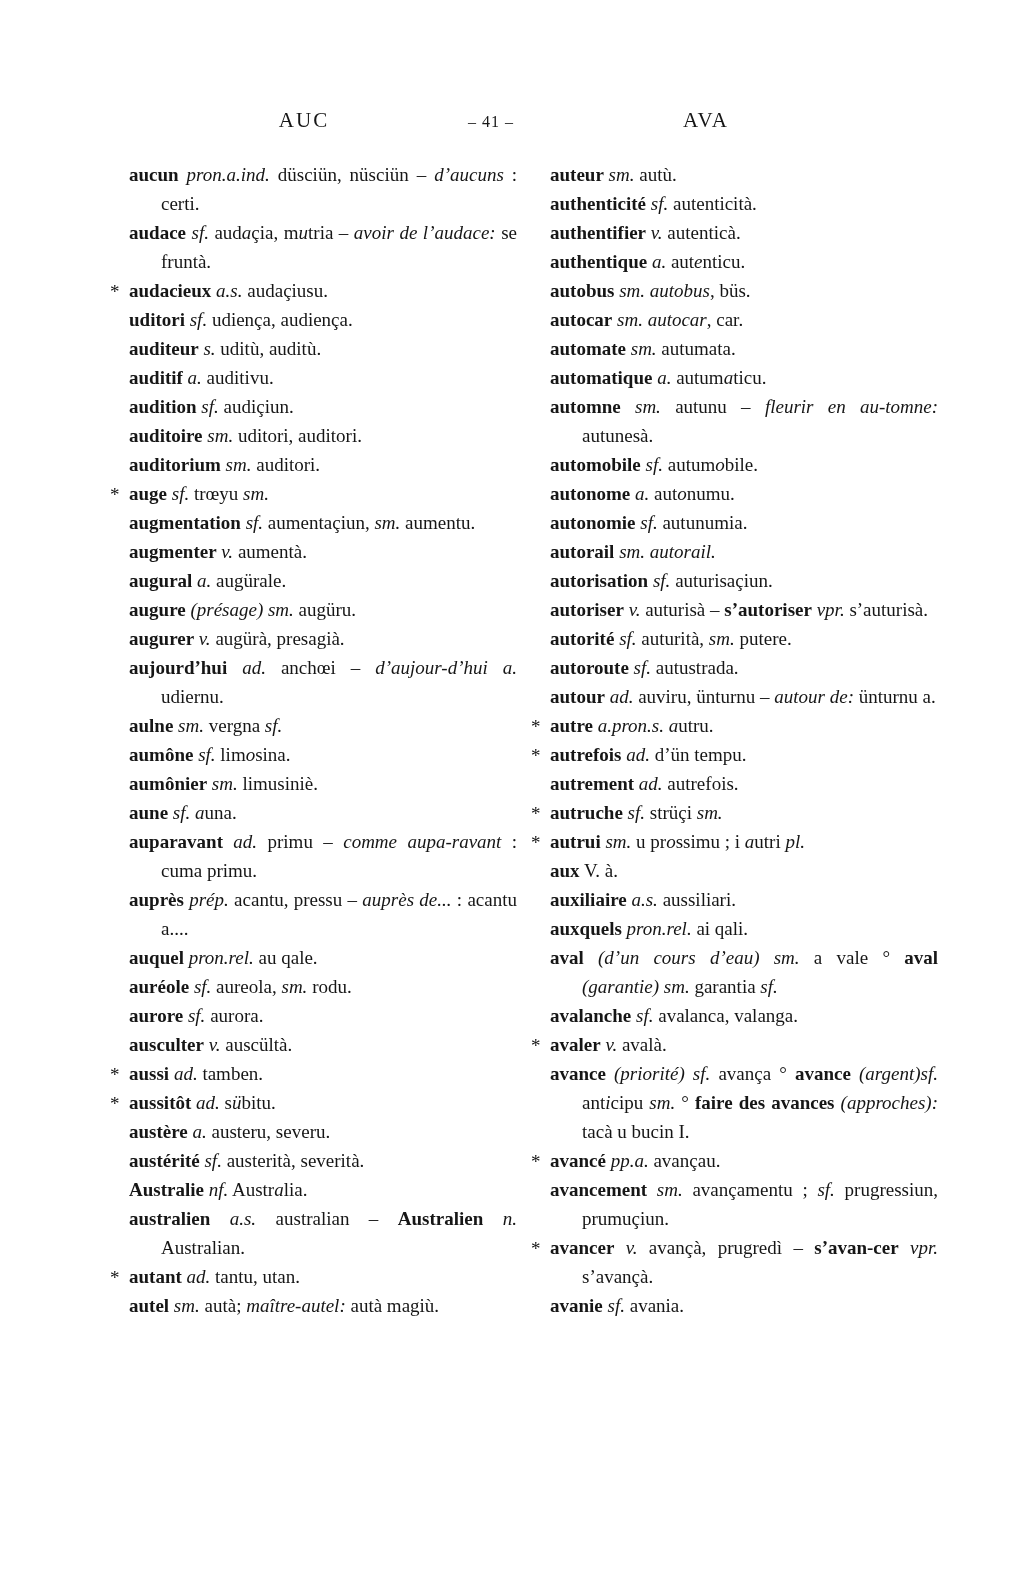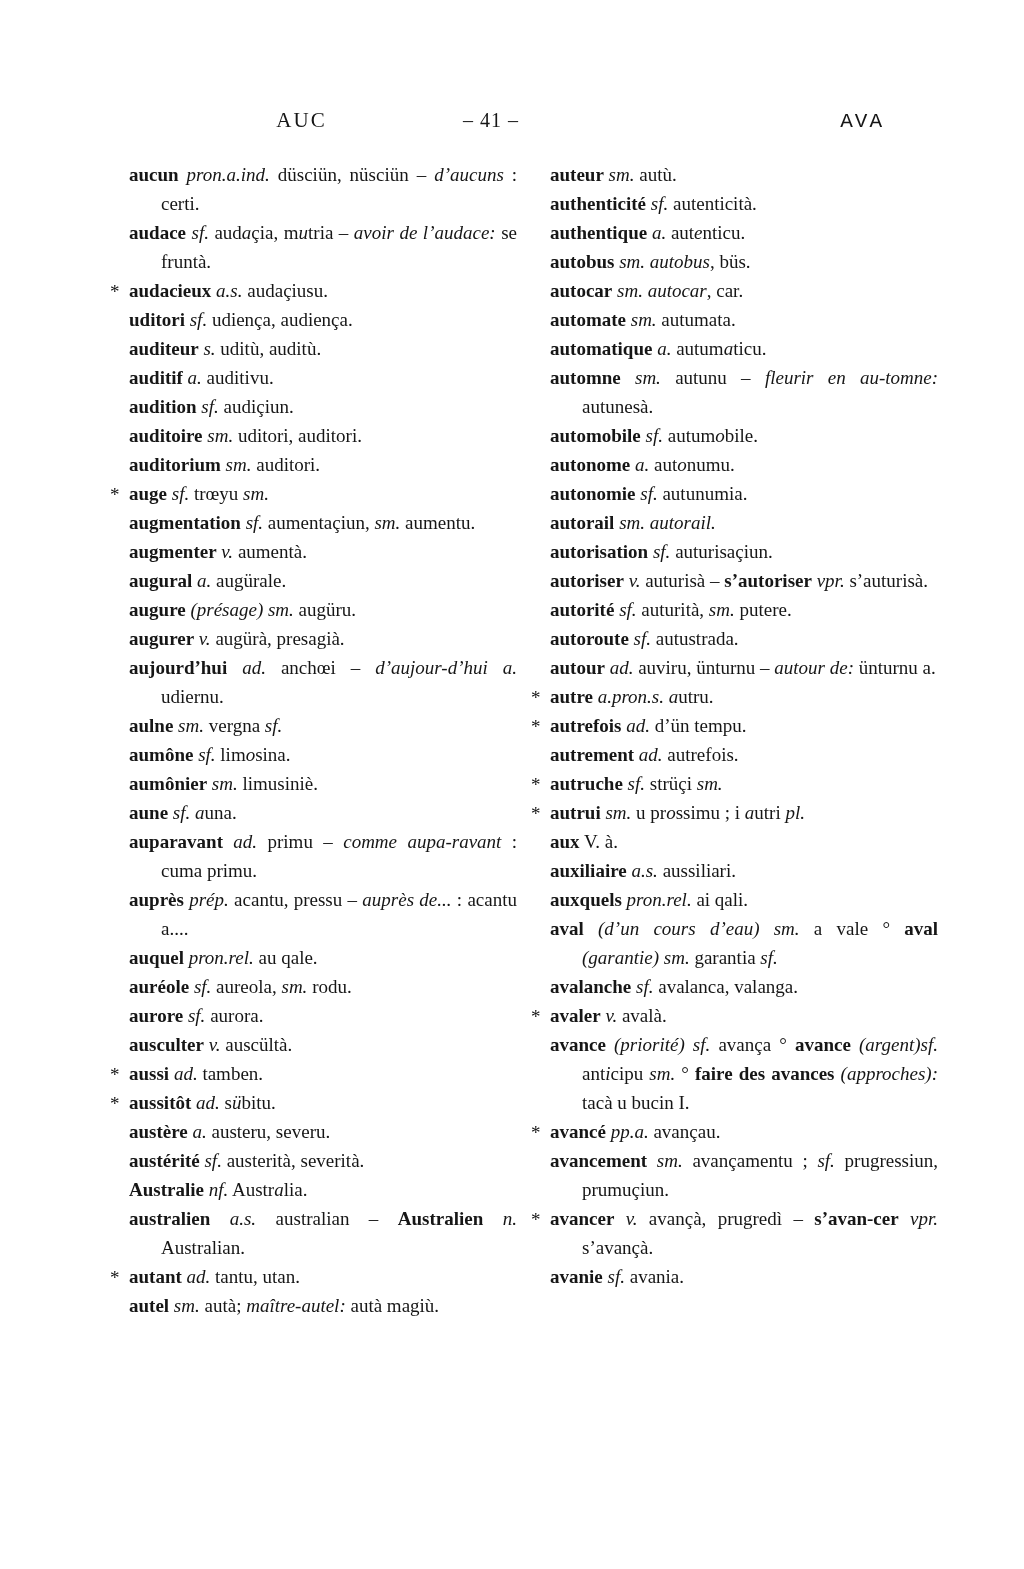--- a/index.html
+++ b/index.html
@@ -16,22 +16,22 @@
     overflow: hidden;
   }
   .header {
     display: flex;
     align-items: baseline;
     margin: 108px 88px 0 86px;
     font-size: 21px;
   }
   .guide { letter-spacing: 2px; font-size: 21px; }
   .guide.left  { flex: 1; text-align: center; margin-left: 40px; }
-  .guide.right { flex: 1; text-align: right; padding-right: 52px; font-family: Liberation Mono, monospace; }
-  .pageno { font-size: 20px; letter-spacing: 1px; transform: translateX(-14px); }
+  .guide.right { flex: 1; text-align: center; padding-right: 52px; }
+  .pageno { font-size: 16px; letter-spacing: 1px; transform: translateX(-14px); }
   .columns {
     display: flex;
     margin-top: 27px;
     padding-left: 85px;
     gap: 13px;
     margin-left: 24px;
   }
   .col {
     width: 408px;
     padding-left: 20px; 
@@ -96,20 +96,21 @@
         <div class="entry"><span class="seg b">austère</span><span class="seg i"> a.</span><span class="seg r"> austeru, severu.</span></div>
         <div class="entry"><span class="seg b">austérité</span><span class="seg i"> sf.</span><span class="seg r"> austerità, severità.</span></div>
         <div class="entry"><span class="seg b">Australie</span><span class="seg i"> nf.</span><span class="seg r"> Austr</span><span class="seg i">a</span><span class="seg r">lia.</span></div>
         <div class="entry"><span class="seg b">australien</span><span class="seg i"> a.s.</span><span class="seg r"> australian – </span><span class="seg b">Australien</span><span class="seg i"> n.</span><span class="seg r"> Australian.</span></div>
         <div class="entry"><span class="star">*</span><span class="seg b">autant</span><span class="seg i"> ad.</span><span class="seg r"> tantu, utan.</span></div>
         <div class="entry"><span class="seg b">autel</span><span class="seg i"> sm.</span><span class="seg r"> autà; </span><span class="seg i">maître-autel:</span><span class="seg r"> autà magiù.</span></div>
       </div>
     <div class="col" id="col-right">
         <div class="entry"><span class="seg b">auteur</span><span class="seg i"> sm.</span><span class="seg r"> autù.</span></div>
         <div class="entry"><span class="seg b">authenticité</span><span class="seg i"> sf.</span><span class="seg r"> autenticità.</span></div>
+        <div class="entry"><span class="seg b">authentifier</span><span class="seg i"> v.</span><span class="seg r"> autenticà.</span></div>
         <div class="entry"><span class="seg b">authentique</span><span class="seg i"> a.</span><span class="seg r"> aut</span><span class="seg i">e</span><span class="seg r">nticu.</span></div>
         <div class="entry"><span class="seg b">autobus</span><span class="seg i"> sm. autobus</span><span class="seg r">, büs.</span></div>
         <div class="entry"><span class="seg b">autocar</span><span class="seg i"> sm. autocar</span><span class="seg r">, car.</span></div>
         <div class="entry"><span class="seg b">automate</span><span class="seg i"> sm.</span><span class="seg r"> autumata.</span></div>
         <div class="entry"><span class="seg b">automatique</span><span class="seg i"> a.</span><span class="seg r"> autum</span><span class="seg i">a</span><span class="seg r">ticu.</span></div>
         <div class="entry"><span class="seg b">automne</span><span class="seg i"> sm.</span><span class="seg r"> autunu – </span><span class="seg i">fleurir en au-tomne:</span><span class="seg r"> autunesà.</span></div>
         <div class="entry"><span class="seg b">automobile</span><span class="seg i"> sf.</span><span class="seg r"> autum</span><span class="seg i">o</span><span class="seg r">bile.</span></div>
         <div class="entry"><span class="seg b">autonome</span><span class="seg i"> a.</span><span class="seg r"> aut</span><span class="seg i">o</span><span class="seg r">numu.</span></div>
         <div class="entry"><span class="seg b">autonomie</span><span class="seg i"> sf.</span><span class="seg r"> autunumia.</span></div>
         <div class="entry"><span class="seg b">autorail</span><span class="seg i"> sm. autorail.</span></div>

